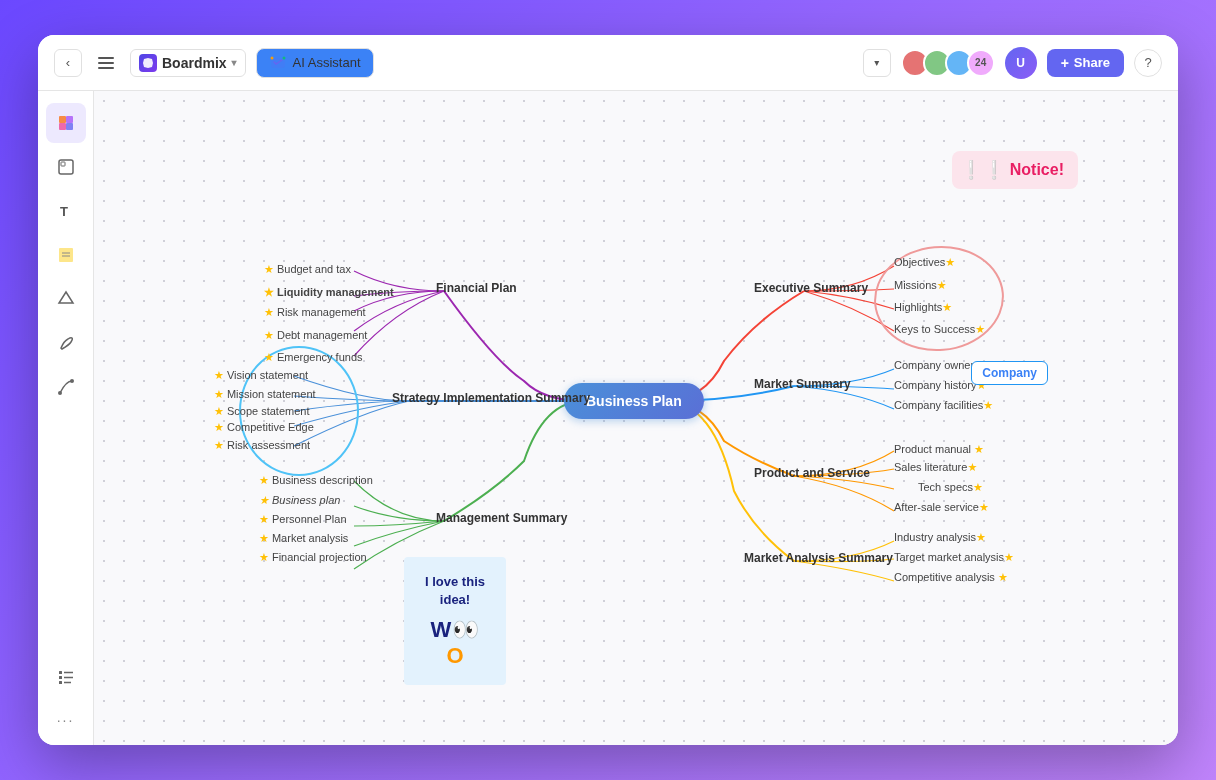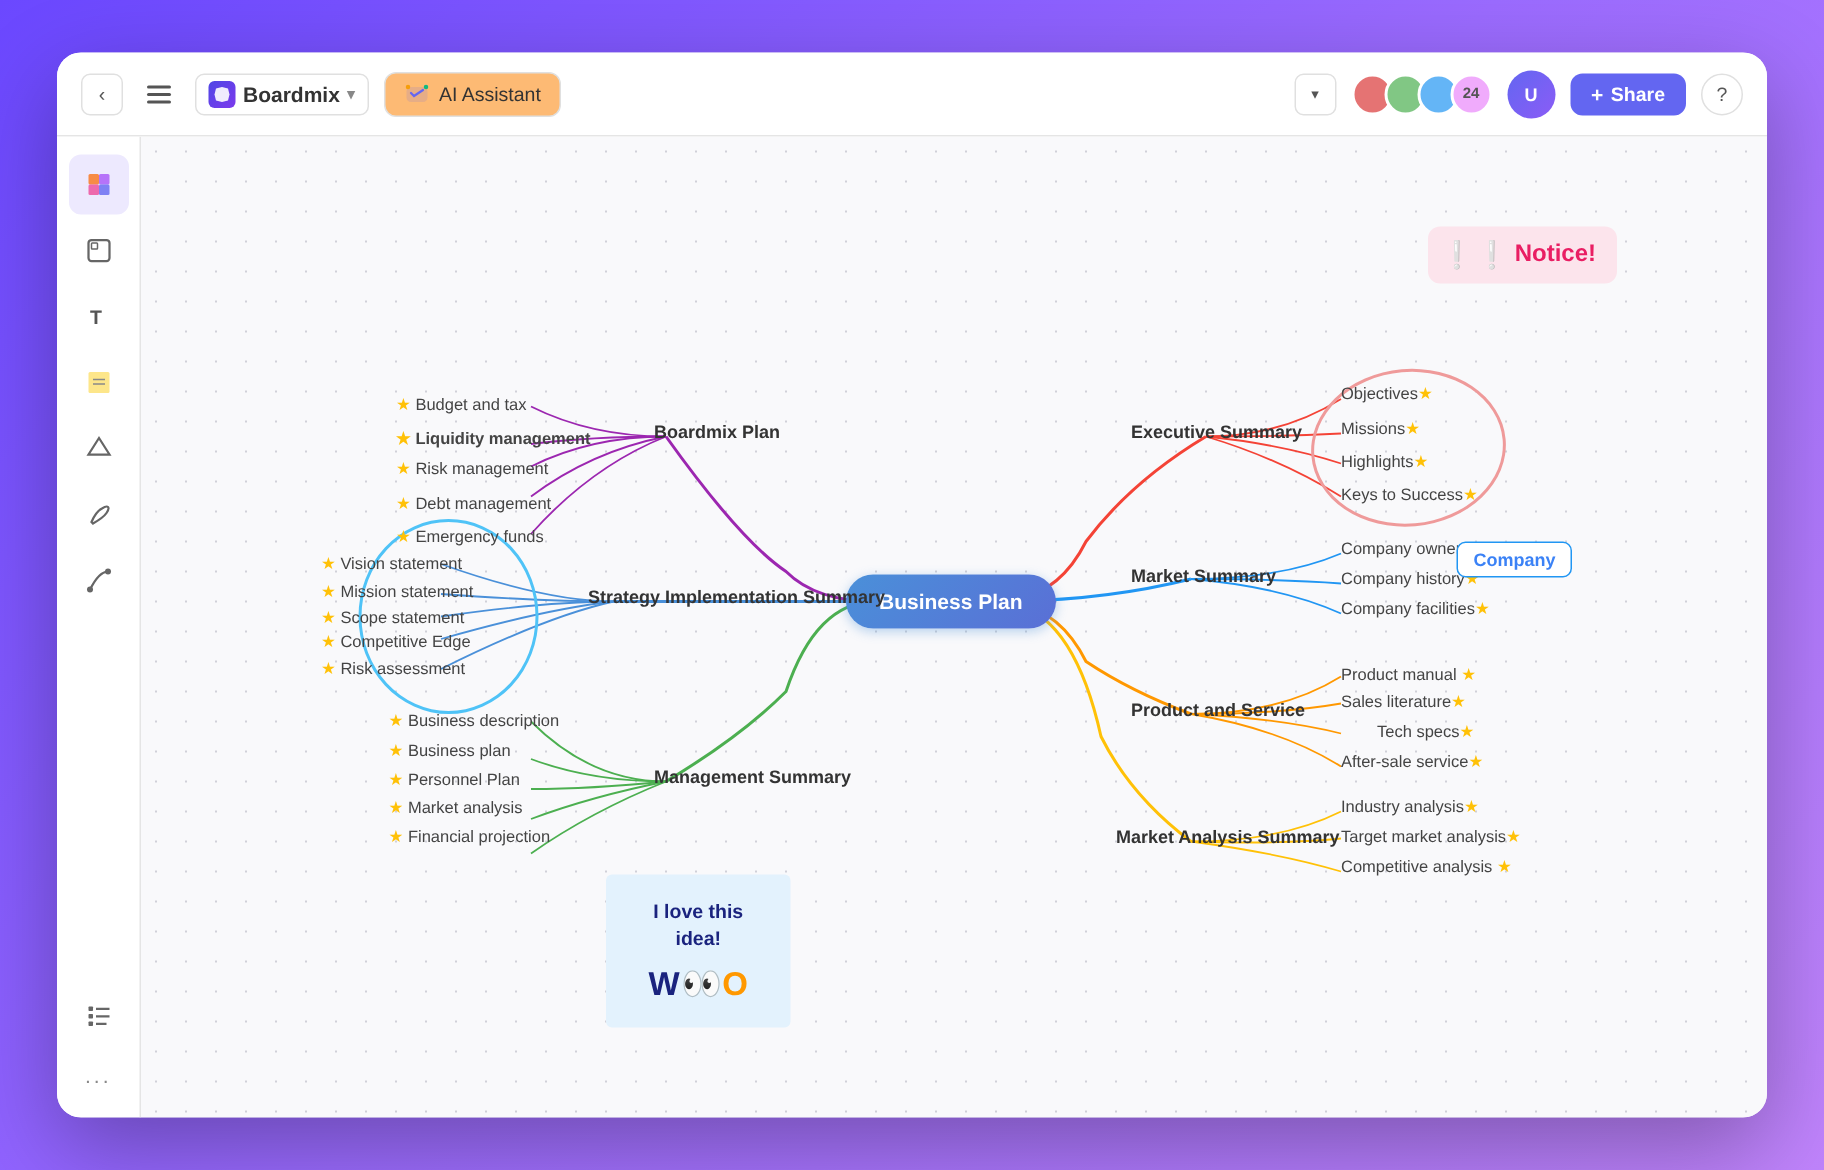--- a/index.html
+++ b/index.html
@@ -92,21 +92,21 @@
       border-radius: 4px;
       display: flex;
       align-items: center;
       justify-content: center;
     }
     .ai-assistant-btn {
       display: flex;
       align-items: center;
       gap: 6px;
       padding: 5px 12px;
-      background: #fdba74;
+      background: #3b82f6;
       border: 1px solid #e0e0e0;
       border-radius: 8px;
       cursor: pointer;
       font-size: 13px;
       font-weight: 500;
       color: #333;
     }
     .ai-icon {
       width: 18px;
       height: 18px;
@@ -276,21 +276,21 @@
     }
     
     .love-sticker {
       position: absolute;
       bottom: 60px;
       left: 310px;
       background: #e3f2fd;
       border-radius: 4px;
       padding: 16px 20px;
       text-align: center;
-      width: 123px;
+      width: 102px;
     }
     .love-sticker .text {
       font-size: 13px;
       font-weight: 600;
       color: #1a237e;
       margin-bottom: 8px;
       line-height: 1.4;
     }
     .love-sticker .emoji {
       font-size: 20px;
@@ -512,38 +512,38 @@
         <path d="M700 470 Q760 472 800 468" fill="none" stroke="#ffc107" stroke-width="1.2"></path>
         <path d="M700 470 Q760 478 800 490" fill="none" stroke="#ffc107" stroke-width="1.2"></path>
       </svg>
 
       <div class="blue-circle" style="left:145px;top:255px;width:120px;height:130px;"></div>
 
       <div class="pink-circle" style="left:780px;top:155px;width:130px;height:105px;border-radius:50%;transform:rotate(-5deg)"></div>
 
       <div class="node-center" style="left:470px;top:292px;">Business Plan</div>
 
-      <div class="node-branch" style="left:342px;top:190px;">Boardmix Plan</div>
+      <div class="node-branch" style="left:342px;top:190px;">Financial Plan</div>
       <div class="node-branch" style="left:298px;top:300px;">Strategy Implementation Summary</div>
       <div class="node-branch" style="left:342px;top:420px;">Management Summary</div>
 
       <div class="node-leaf" style="left:170px;top:172px;"><span class="star">★</span> Budget and tax</div>
       <div class="node-leaf" style="left:170px;top:195px;font-weight:bold;"><span class="star">★</span> Liquidity management</div>
       <div class="node-leaf" style="left:170px;top:215px;"><span class="star">★</span> Risk management</div>
       <div class="node-leaf" style="left:170px;top:238px;"><span class="star">★</span> Debt management</div>
       <div class="node-leaf" style="left:170px;top:260px;"><span class="star">★</span> Emergency funds</div>
 
       <div class="node-leaf" style="left:120px;top:278px;"><span class="star">★</span> Vision statement</div>
       <div class="node-leaf" style="left:120px;top:297px;"><span class="star">★</span> Mission statement</div>
       <div class="node-leaf" style="left:120px;top:314px;"><span class="star">★</span> Scope statement</div>
       <div class="node-leaf" style="left:120px;top:330px;"><span class="star">★</span> Competitive Edge</div>
       <div class="node-leaf" style="left:120px;top:348px;"><span class="star">★</span> Risk assessment</div>
 
       <div class="node-leaf" style="left:165px;top:383px;"><span class="star">★</span> Business description</div>
-      <div class="node-leaf" style="left:165px;top:403px;"><span class="star">★</span> Business plan</div>
+      <div class="node-leaf" style="left:165px;top:403px;font-style:italic;"><span class="star">★</span> Business plan</div>
       <div class="node-leaf" style="left:165px;top:422px;"><span class="star">★</span> Personnel Plan</div>
       <div class="node-leaf" style="left:165px;top:441px;"><span class="star">★</span> Market analysis</div>
       <div class="node-leaf" style="left:165px;top:460px;"><span class="star">★</span> Financial projection</div>
 
       <div class="node-branch" style="left:660px;top:190px;">Executive Summary</div>
       <div class="node-branch" style="left:660px;top:286px;">Market Summary</div>
       <div class="node-branch" style="left:660px;top:375px;">Product and Service</div>
       <div class="node-branch" style="left:650px;top:460px;">Market Analysis Summary</div>
 
       <div class="node-leaf" style="left:800px;top:165px;">Objectives<span class="star">★</span></div>

